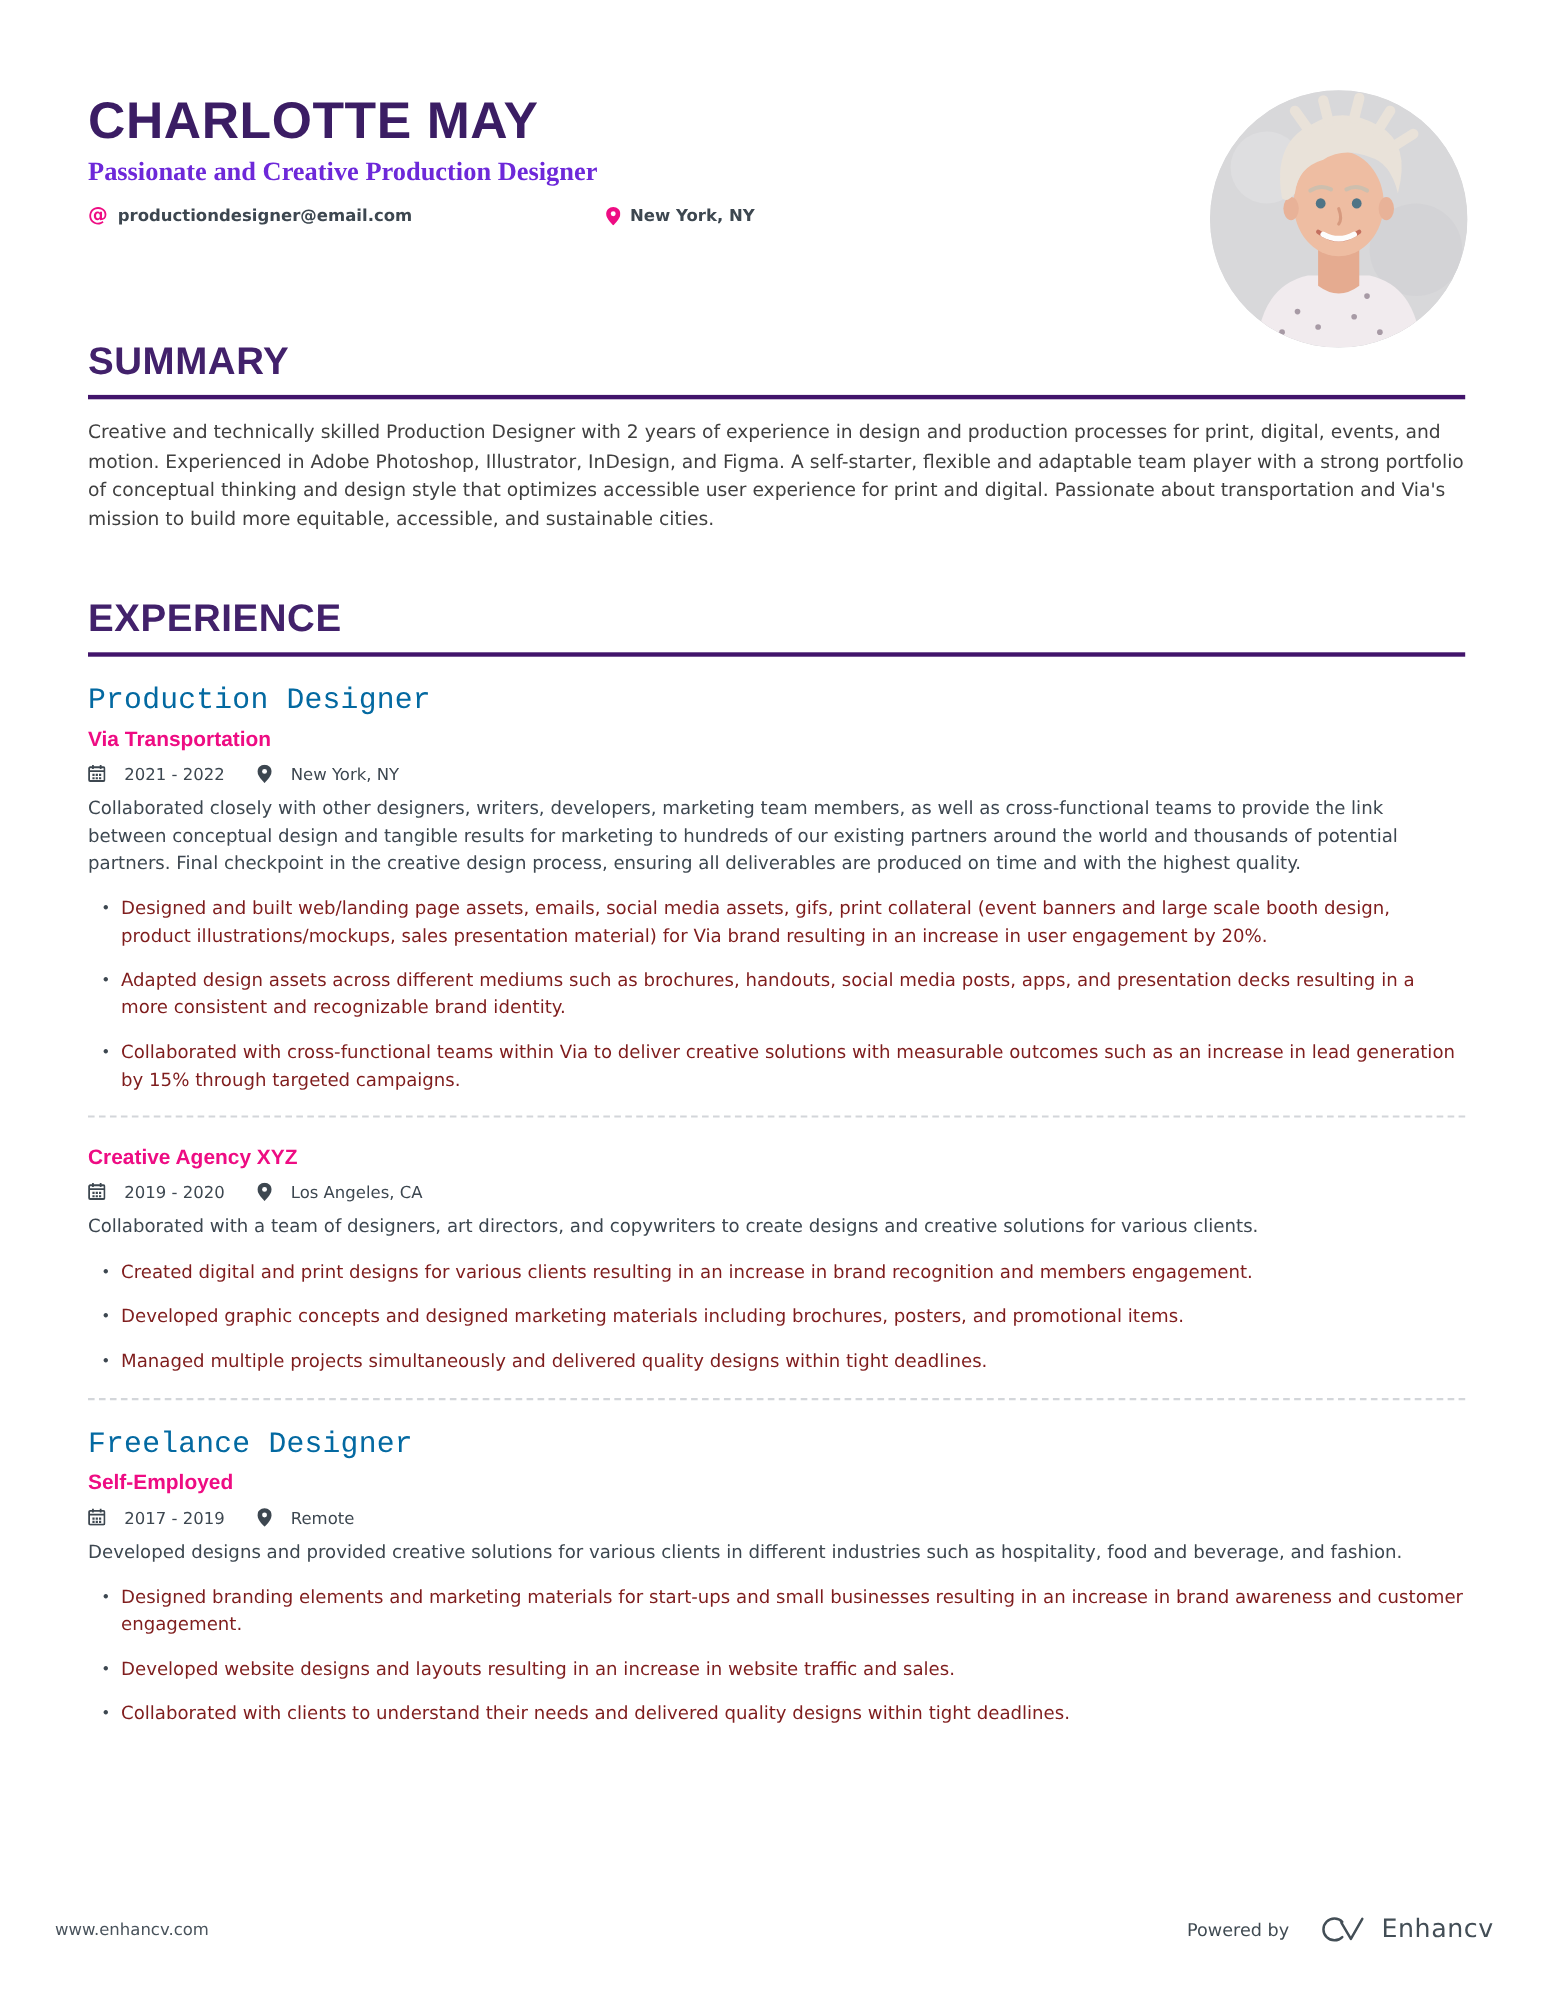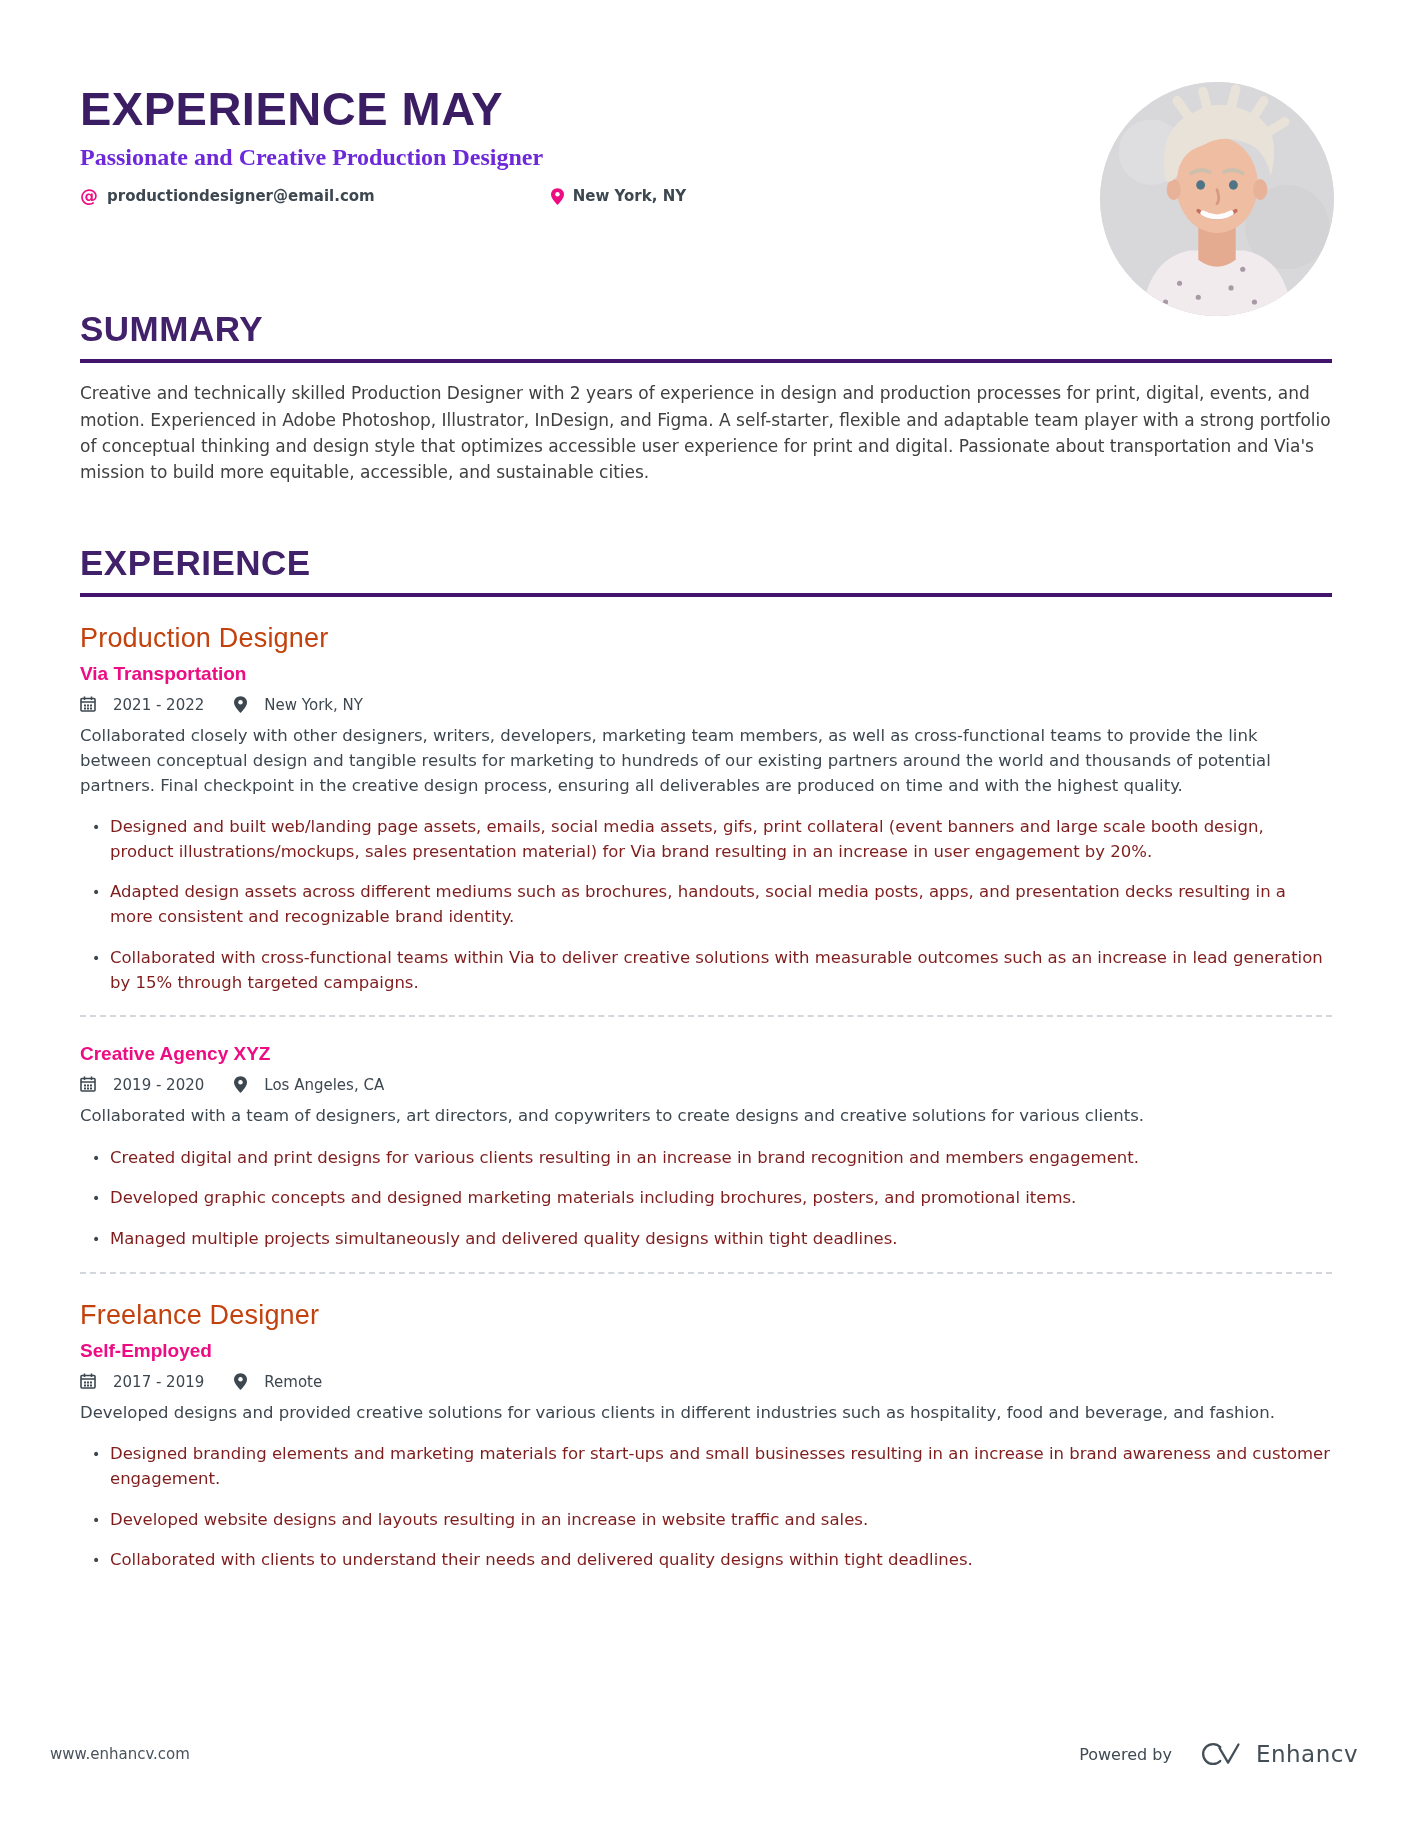--- a/index.html
+++ b/index.html
@@ -45,22 +45,22 @@
   }
   .summary-section { margin-top:104px; }
   .experience-section { margin-top:58px; }
   .section-body {
     margin-top:17px; font-size:17px; line-height:1.54; color:#404040;
   }
 
   
   .job { margin-top:26px; }
   .job-title {
-    font-family:Liberation Sans, sans-serif;
-    font-size:27px; font-weight:normal; color:#c2410c; letter-spacing:0.2px;
+    font-family:Liberation Mono, monospace;
+    font-size:27px; font-weight:normal; color:#0369a1; letter-spacing:0.2px;
   }
   .job-company {
     font-family:"Liberation Sans", sans-serif;
     font-size:19px; font-weight:bold; color:#ee0c83; margin-top:9px;
   }
   .job-meta {
     display:flex; align-items:center; gap:30px;
     margin-top:11px; font-size:15px; color:#3d4750;
   }
   .meta-item { display:flex; gap:17px; }
@@ -92,21 +92,21 @@
   .brand-name {
     font-size:23px; color:#434e56; letter-spacing:0.5px; font-weight:normal;
   }
 </style>
 </head>
 <body>
 
 <div class="content">
 
   <div>
-    <h1 class="name">EXPERIENCE MAY</h1>
+    <h1 class="name">CHARLOTTE MAY</h1>
     <div class="subtitle">Passionate and Creative Production Designer</div>
     <div class="contact-row">
       <div class="contact-item">
         <span class="at-glyph">@</span>
         <span>productiondesigner@email.com</span>
       </div>
       <div class="contact-item">
         <svg class="pin-pink" viewBox="0 0 14 18">
           <path d="M7 0C3.1 0 0 3 0 6.8 0 11.6 7 18 7 18s7-6.4 7-11.2C14 3 10.9 0 7 0z" fill="#ee0c83"></path>
           <circle cx="7" cy="6.6" r="2.4" fill="#ffffff"></circle>

